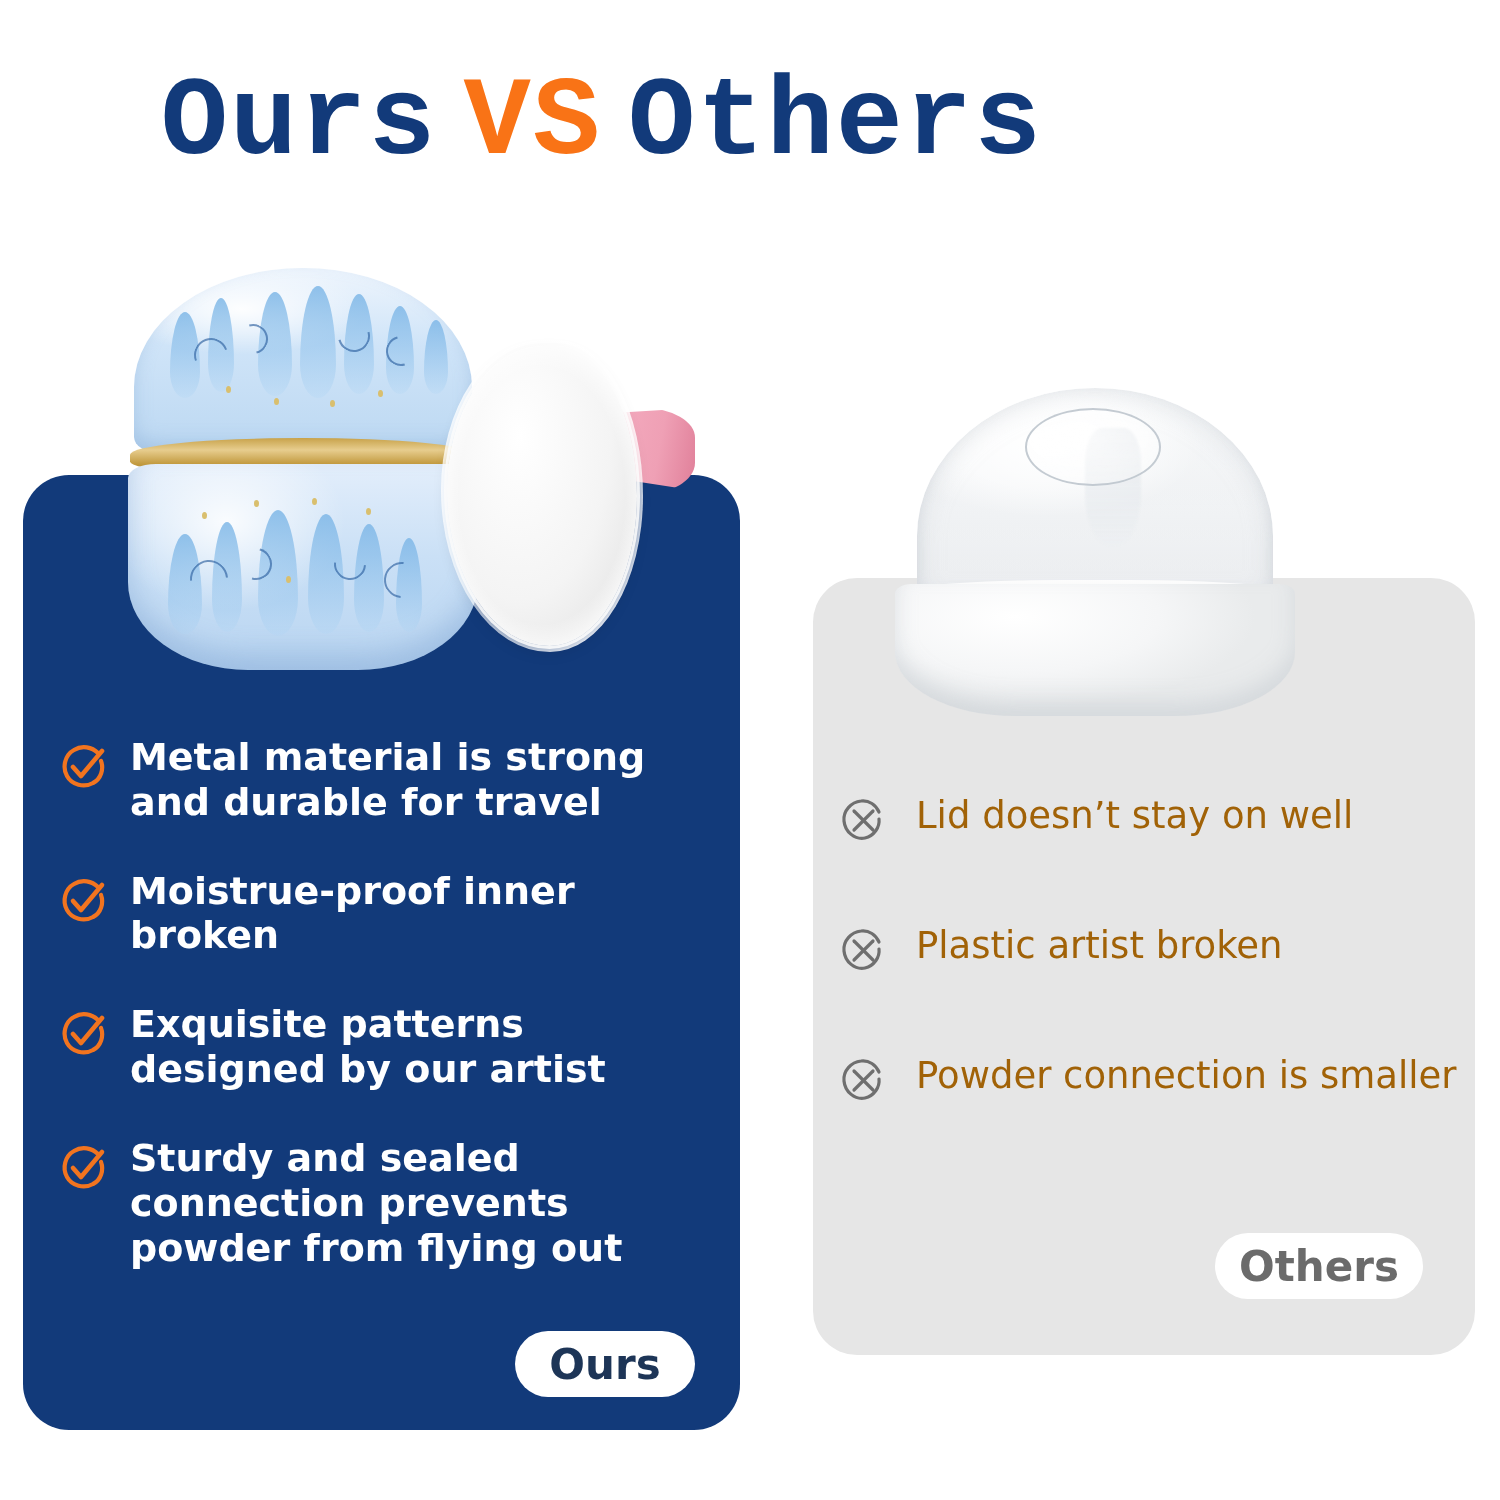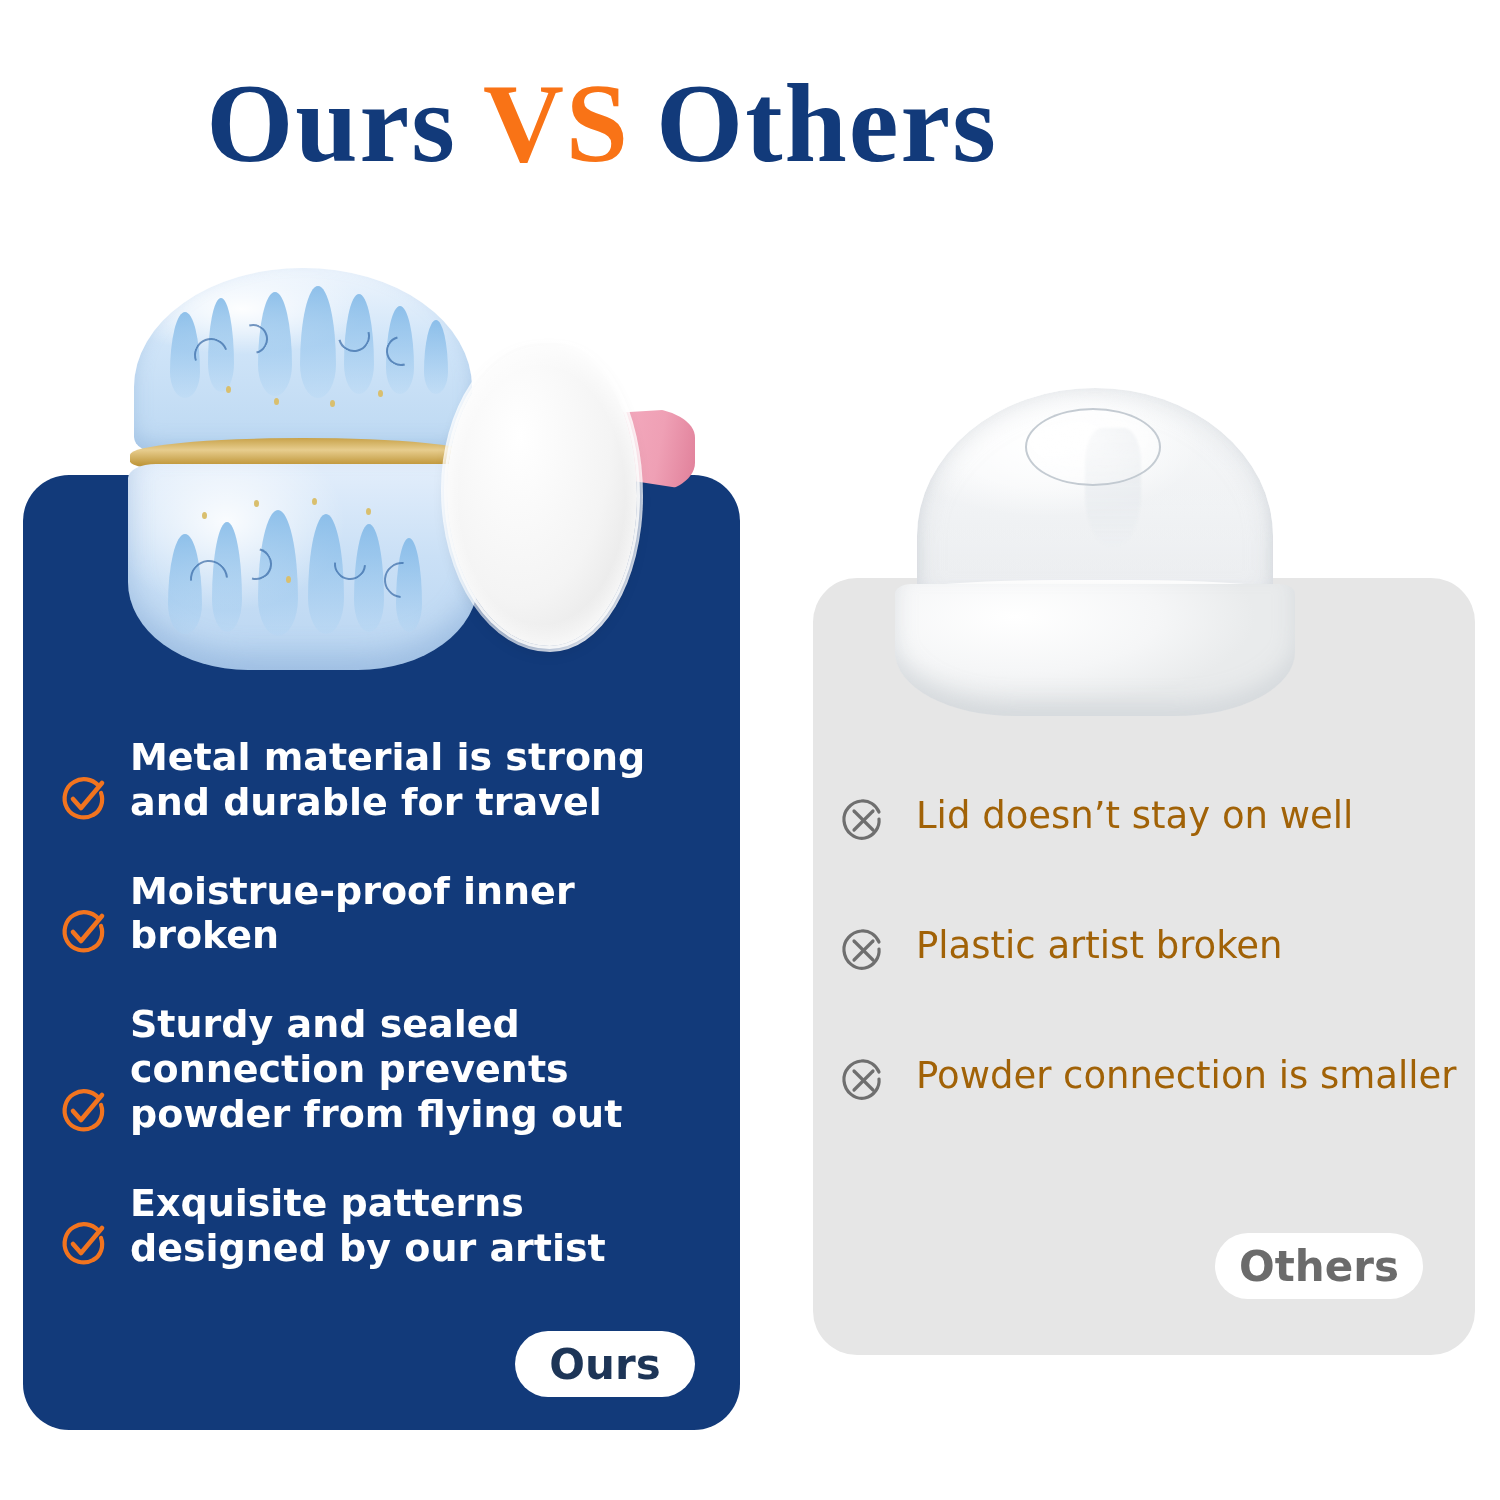--- a/index.html
+++ b/index.html
@@ -15,21 +15,21 @@
     font-family: "DejaVu Sans", sans-serif;
   }
 
   
   #page-title {
     position: absolute;
     top: 62px;
     left: 0;
     width: 1204px;
     text-align: center;
-    font-family: Liberation Serif, serif;
+    font-family: Liberation Mono, monospace;
     font-size: 112px;
     font-weight: bold;
     letter-spacing: 2px;
     line-height: 1.1;
     white-space: nowrap;
   }
   #page-title .t-ours,
   #page-title .t-others { color: #123a7a; }
   #page-title .t-vs { color: #f97316; margin: 0 26px; }
 
@@ -211,21 +211,21 @@
   }
   #others-list {
     left: 838px;
     top: 790px;
     width: 620px;
   }
   .feature-row {
     display: flex;
     align-items: flex-start;
   }
-  #ours-list .feature-row { margin-bottom: 44px; align-items: flex-end; }
+  #ours-list .feature-row { margin-bottom: 44px; }
   #ours-list .feature-row:last-child { margin-bottom: 0; }
   #others-list .feature-row { margin-bottom: 72px; }
   #others-list .feature-row:last-child { margin-bottom: 0; }
 
   .mark-icon {
     flex: 0 0 auto;
     width: 52px;
     height: 52px;
     margin-top: 6px;
     margin-right: 20px;
@@ -364,31 +364,31 @@
     <span class="feature-text">Moistrue-proof inner broken</span>
   </div>
 
   <div class="feature-row">
     <span class="mark-icon">
       <svg viewBox="0 0 52 52" width="52" height="52" fill="none">
         <path d="M40 12 C34 6 24 4 16 9 C7 14 4 26 9 35 C14 44 26 47 35 42 C43 38 46 28 43 20" stroke="#f2741f" stroke-width="4.2" stroke-linecap="round"></path>
         <path d="M15 26 L23 35 L44 10" stroke="#f2741f" stroke-width="4.6" stroke-linecap="round" stroke-linejoin="round"></path>
       </svg>
     </span>
-    <span class="feature-text">Sturdy and sealed connection prevents powder from flying out</span>
+    <span class="feature-text">Exquisite patterns designed by our artist</span>
   </div>
 
   <div class="feature-row">
     <span class="mark-icon">
       <svg viewBox="0 0 52 52" width="52" height="52" fill="none">
         <path d="M40 12 C34 6 24 4 16 9 C7 14 4 26 9 35 C14 44 26 47 35 42 C43 38 46 28 43 20" stroke="#f2741f" stroke-width="4.2" stroke-linecap="round"></path>
         <path d="M15 26 L23 35 L44 10" stroke="#f2741f" stroke-width="4.6" stroke-linecap="round" stroke-linejoin="round"></path>
       </svg>
     </span>
-    <span class="feature-text">Exquisite patterns designed by our artist</span>
+    <span class="feature-text">Sturdy and sealed connection prevents powder from flying out</span>
   </div>
 
 </div>
 
 <div class="feature-list" id="others-list">
 
   <div class="feature-row">
     <span class="mark-icon">
       <svg viewBox="0 0 52 52" width="52" height="52" fill="none">
         <path d="M41 16 C38 9 31 4 23 5 C13 6 5 15 6 25 C7 36 17 44 27 42 C36 40 42 31 41 23" stroke="#6f6f6f" stroke-width="3.2" stroke-linecap="round"></path>

